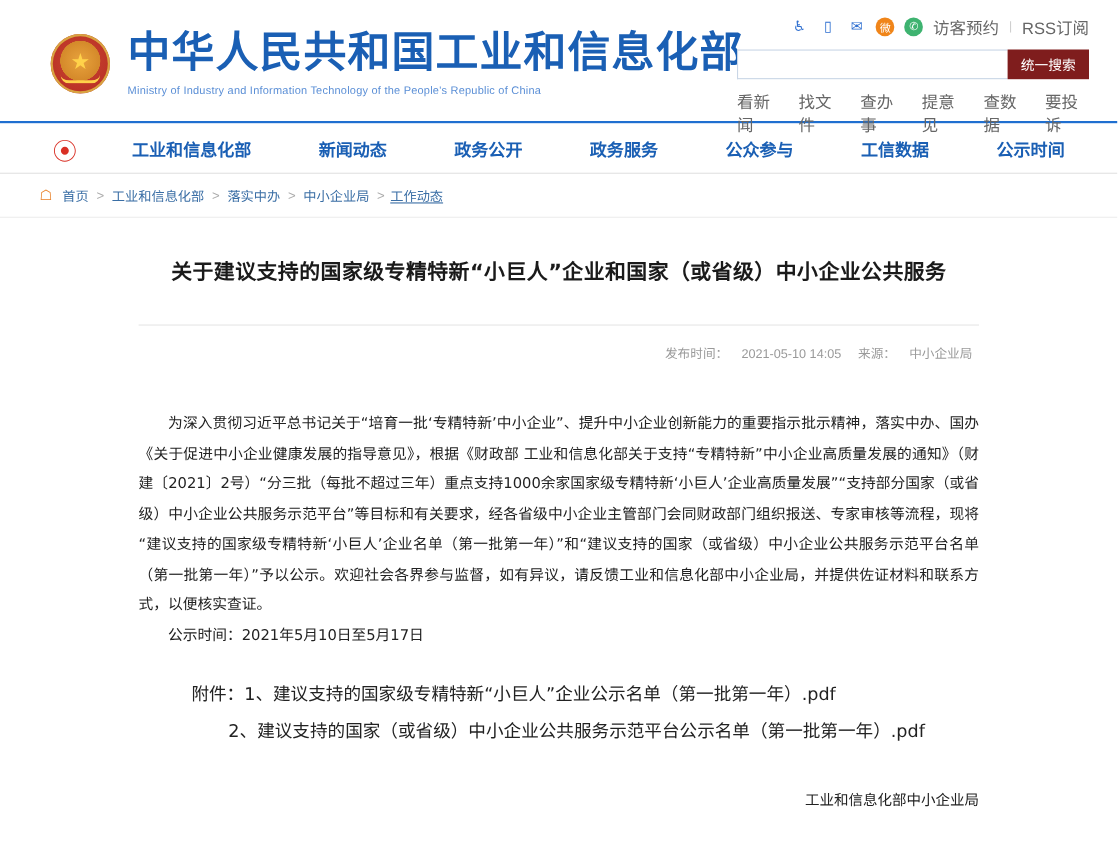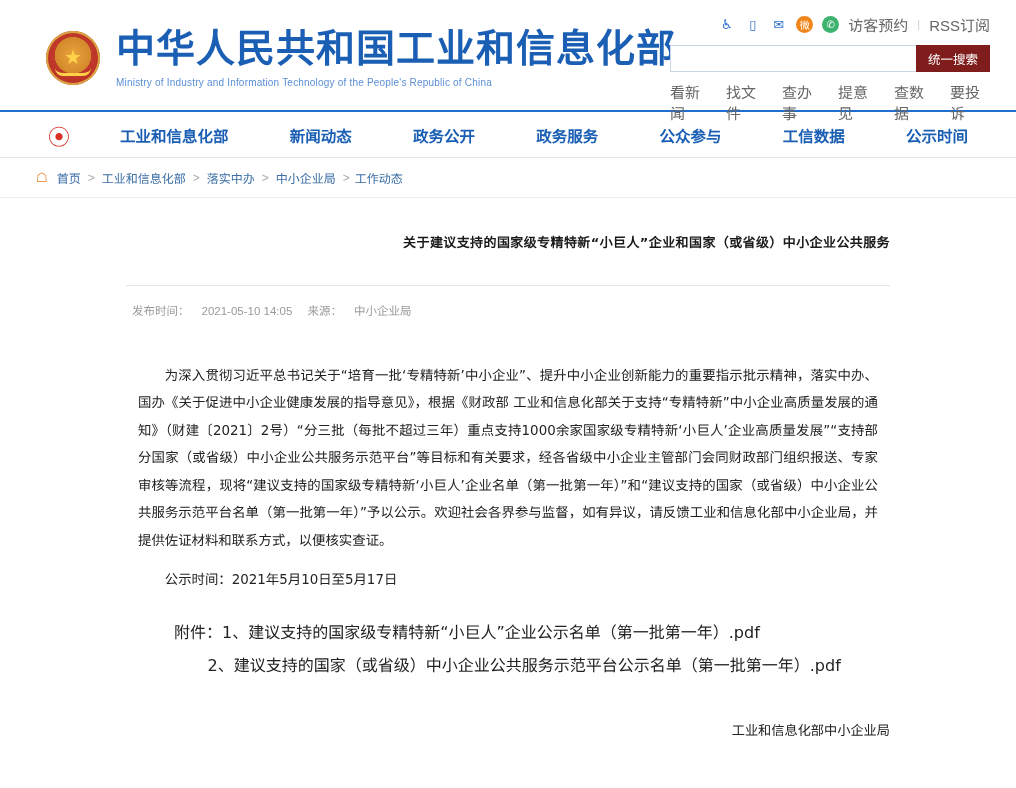--- a/index.html
+++ b/index.html
@@ -176,54 +176,54 @@
     display: flex;
     align-items: center;
     padding: 0 24px 0 36px;
     font-size: 12px;
     color: #555;
     border-bottom: 1px solid #ededed;
   }
   .crumb .home-icon { color: #e8812a; margin-right: 7px; font-size: 13px; }
   .crumb a { color: #3a6ea5; text-decoration: none; margin: 0 2px; }
   .crumb .sep { color: #aaa; margin: 0 5px; }
-  .crumb .cur { color: #3a6ea5; }
+  .crumb .cur { color: #3a6ea5; text-decoration: underline; }
 
   
   .article {
     padding: 34px 126px 0 126px;
   }
   .title {
-    text-align: right;
+    text-align: center;
     color: #1a1a1a;
-    font-size: 13px;
+    font-size: 19px;
     font-weight: bold;
     line-height: 1.75;
     letter-spacing: .4px;
     font-family: "DejaVu Sans", "Liberation Sans", sans-serif;
   }
   .meta {
     margin-top: 30px;
     padding-top: 16px;
     border-top: 1px solid #e6e6e6;
-    text-align: left;
+    text-align: right;
     color: #9a9a9a;
     font-size: 11.5px;
   }
   .meta span { margin: 0 6px; }
 
   .body {
     margin-top: 44px;
     color: #222;
     font-size: 13.4px;
     line-height: 2.05;
     text-align: justify;
     font-family: "DejaVu Sans", "Liberation Sans", sans-serif;
   }
-  .body p { margin: 12px; }
+  .body p { margin: 0; }
   .body p.indent { text-indent: 2em; }
   .body p.small-indent { text-indent: 2em; }
   .attach-block {
     margin-top: 22px;
     font-size: 16px;
     line-height: 2.1;
     color: #222;
   }
   .attach-line { text-indent: 3em; }
   .attach-line.second { text-indent: 5.1em; }

